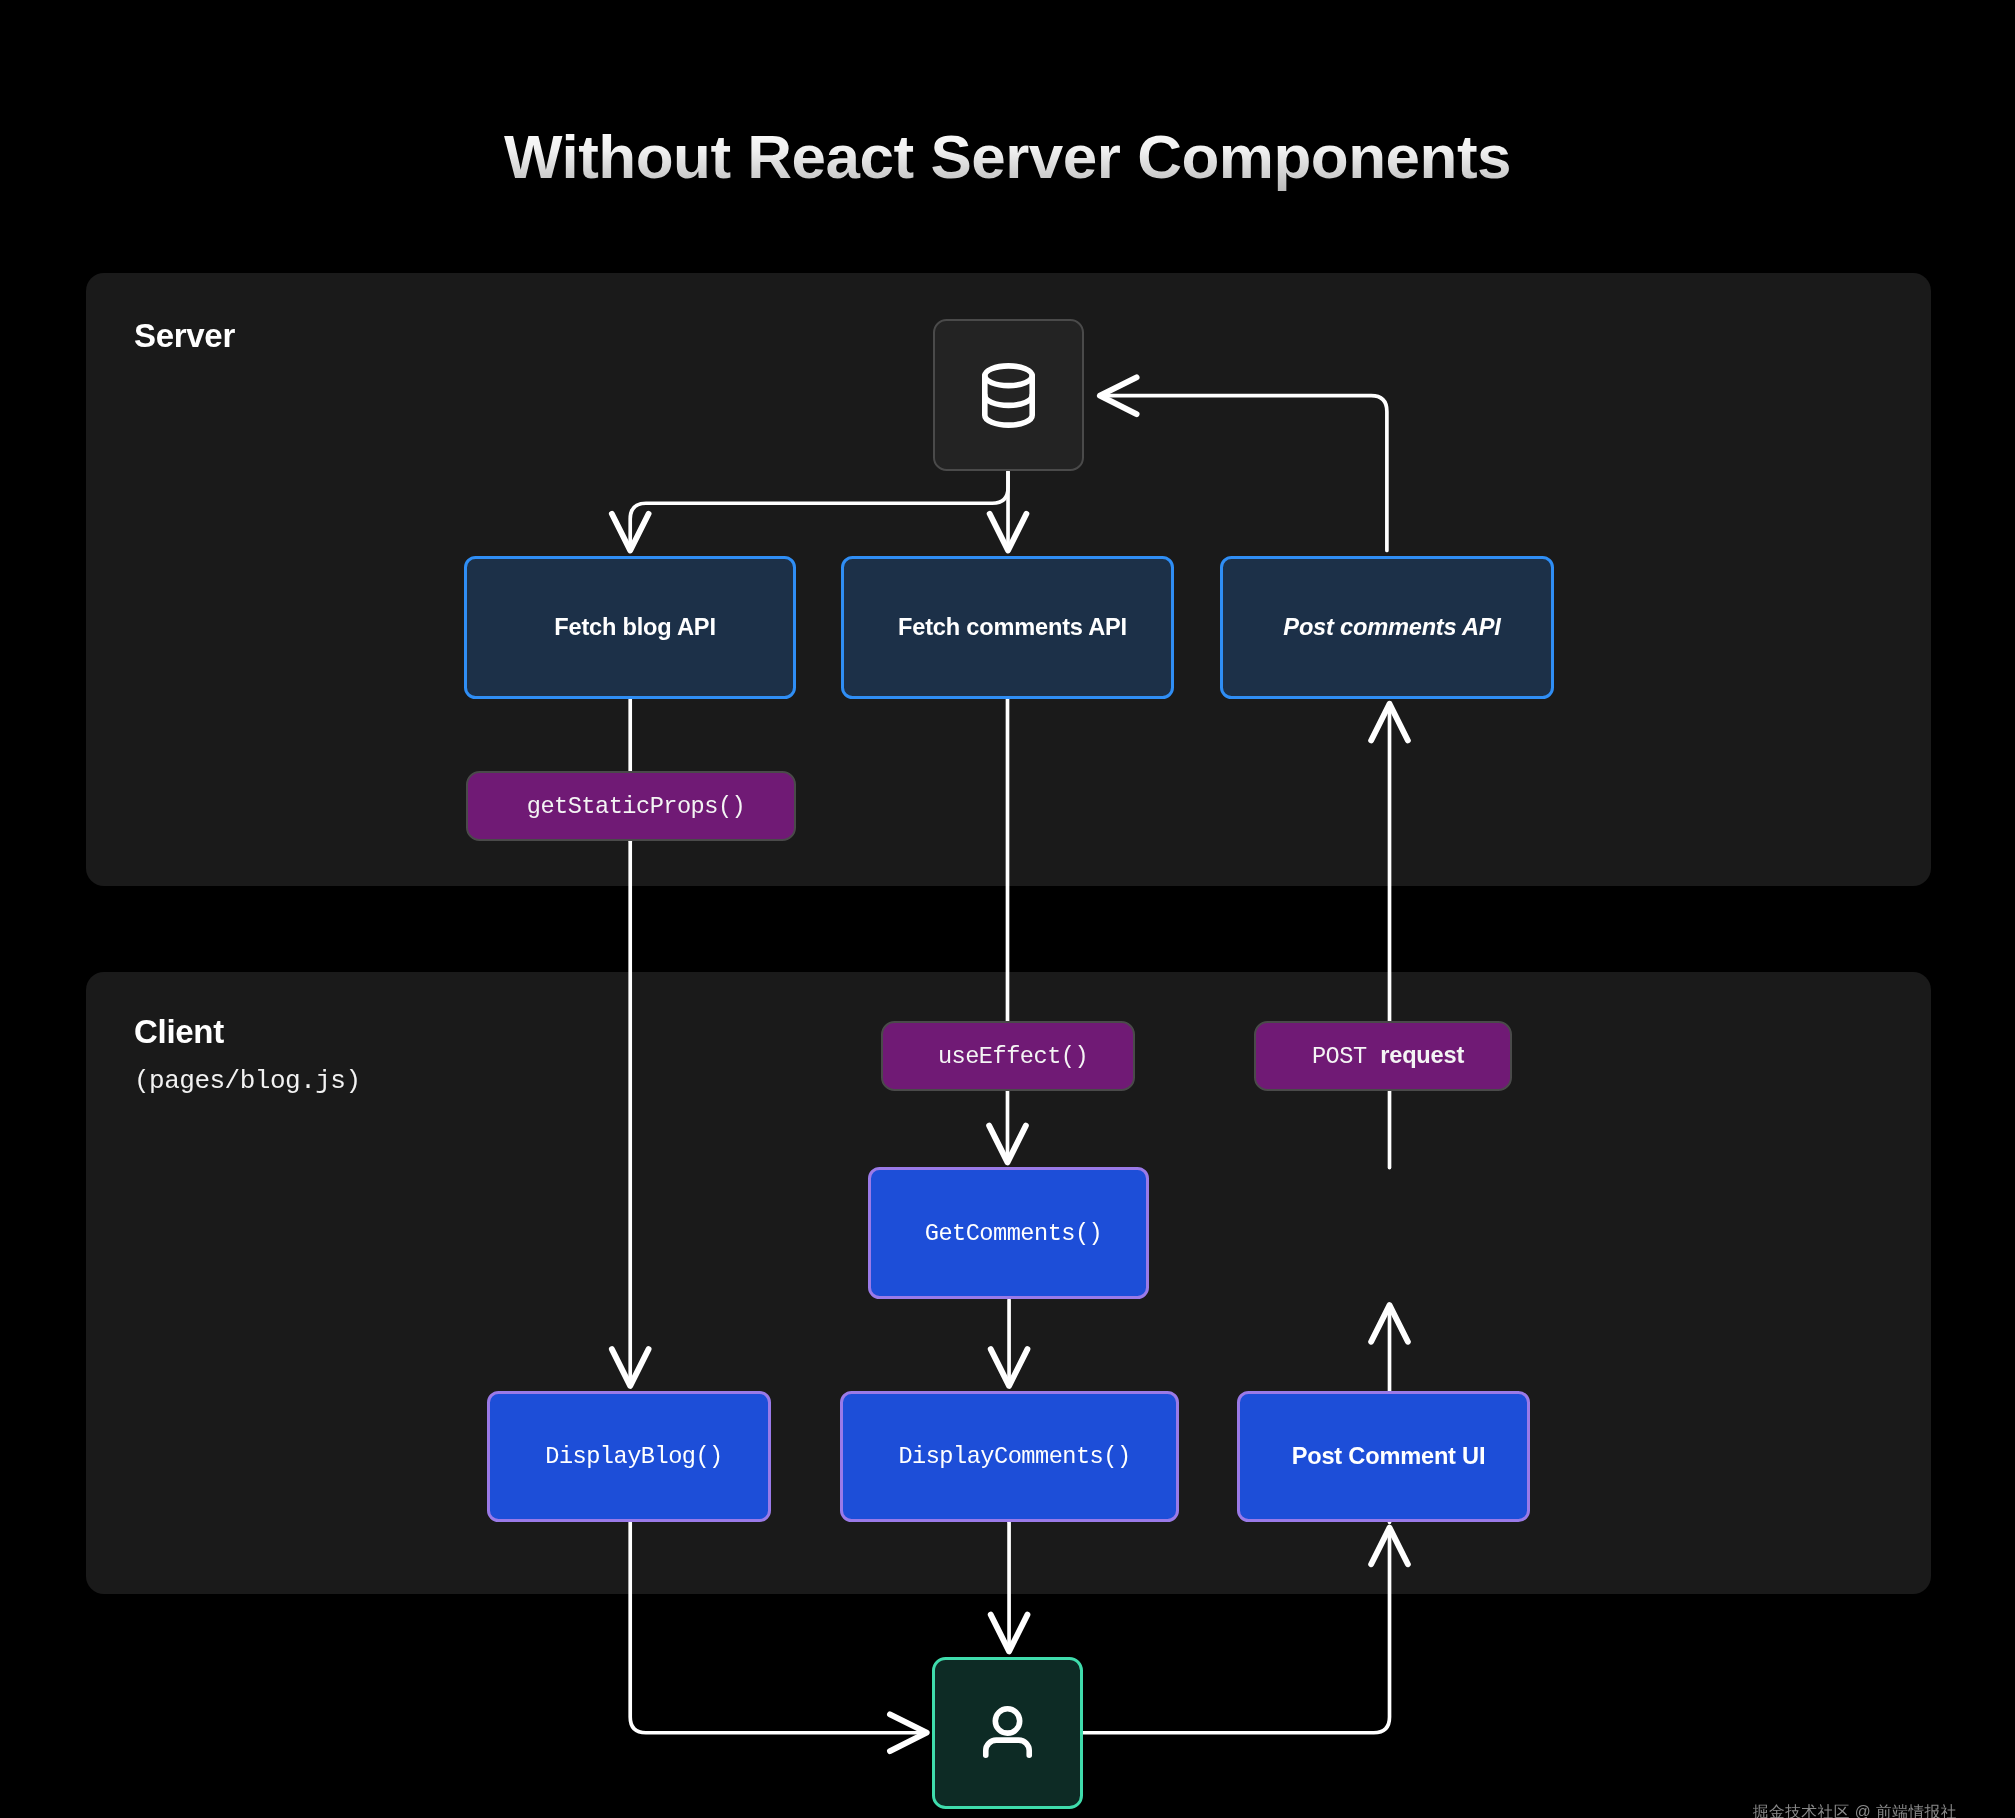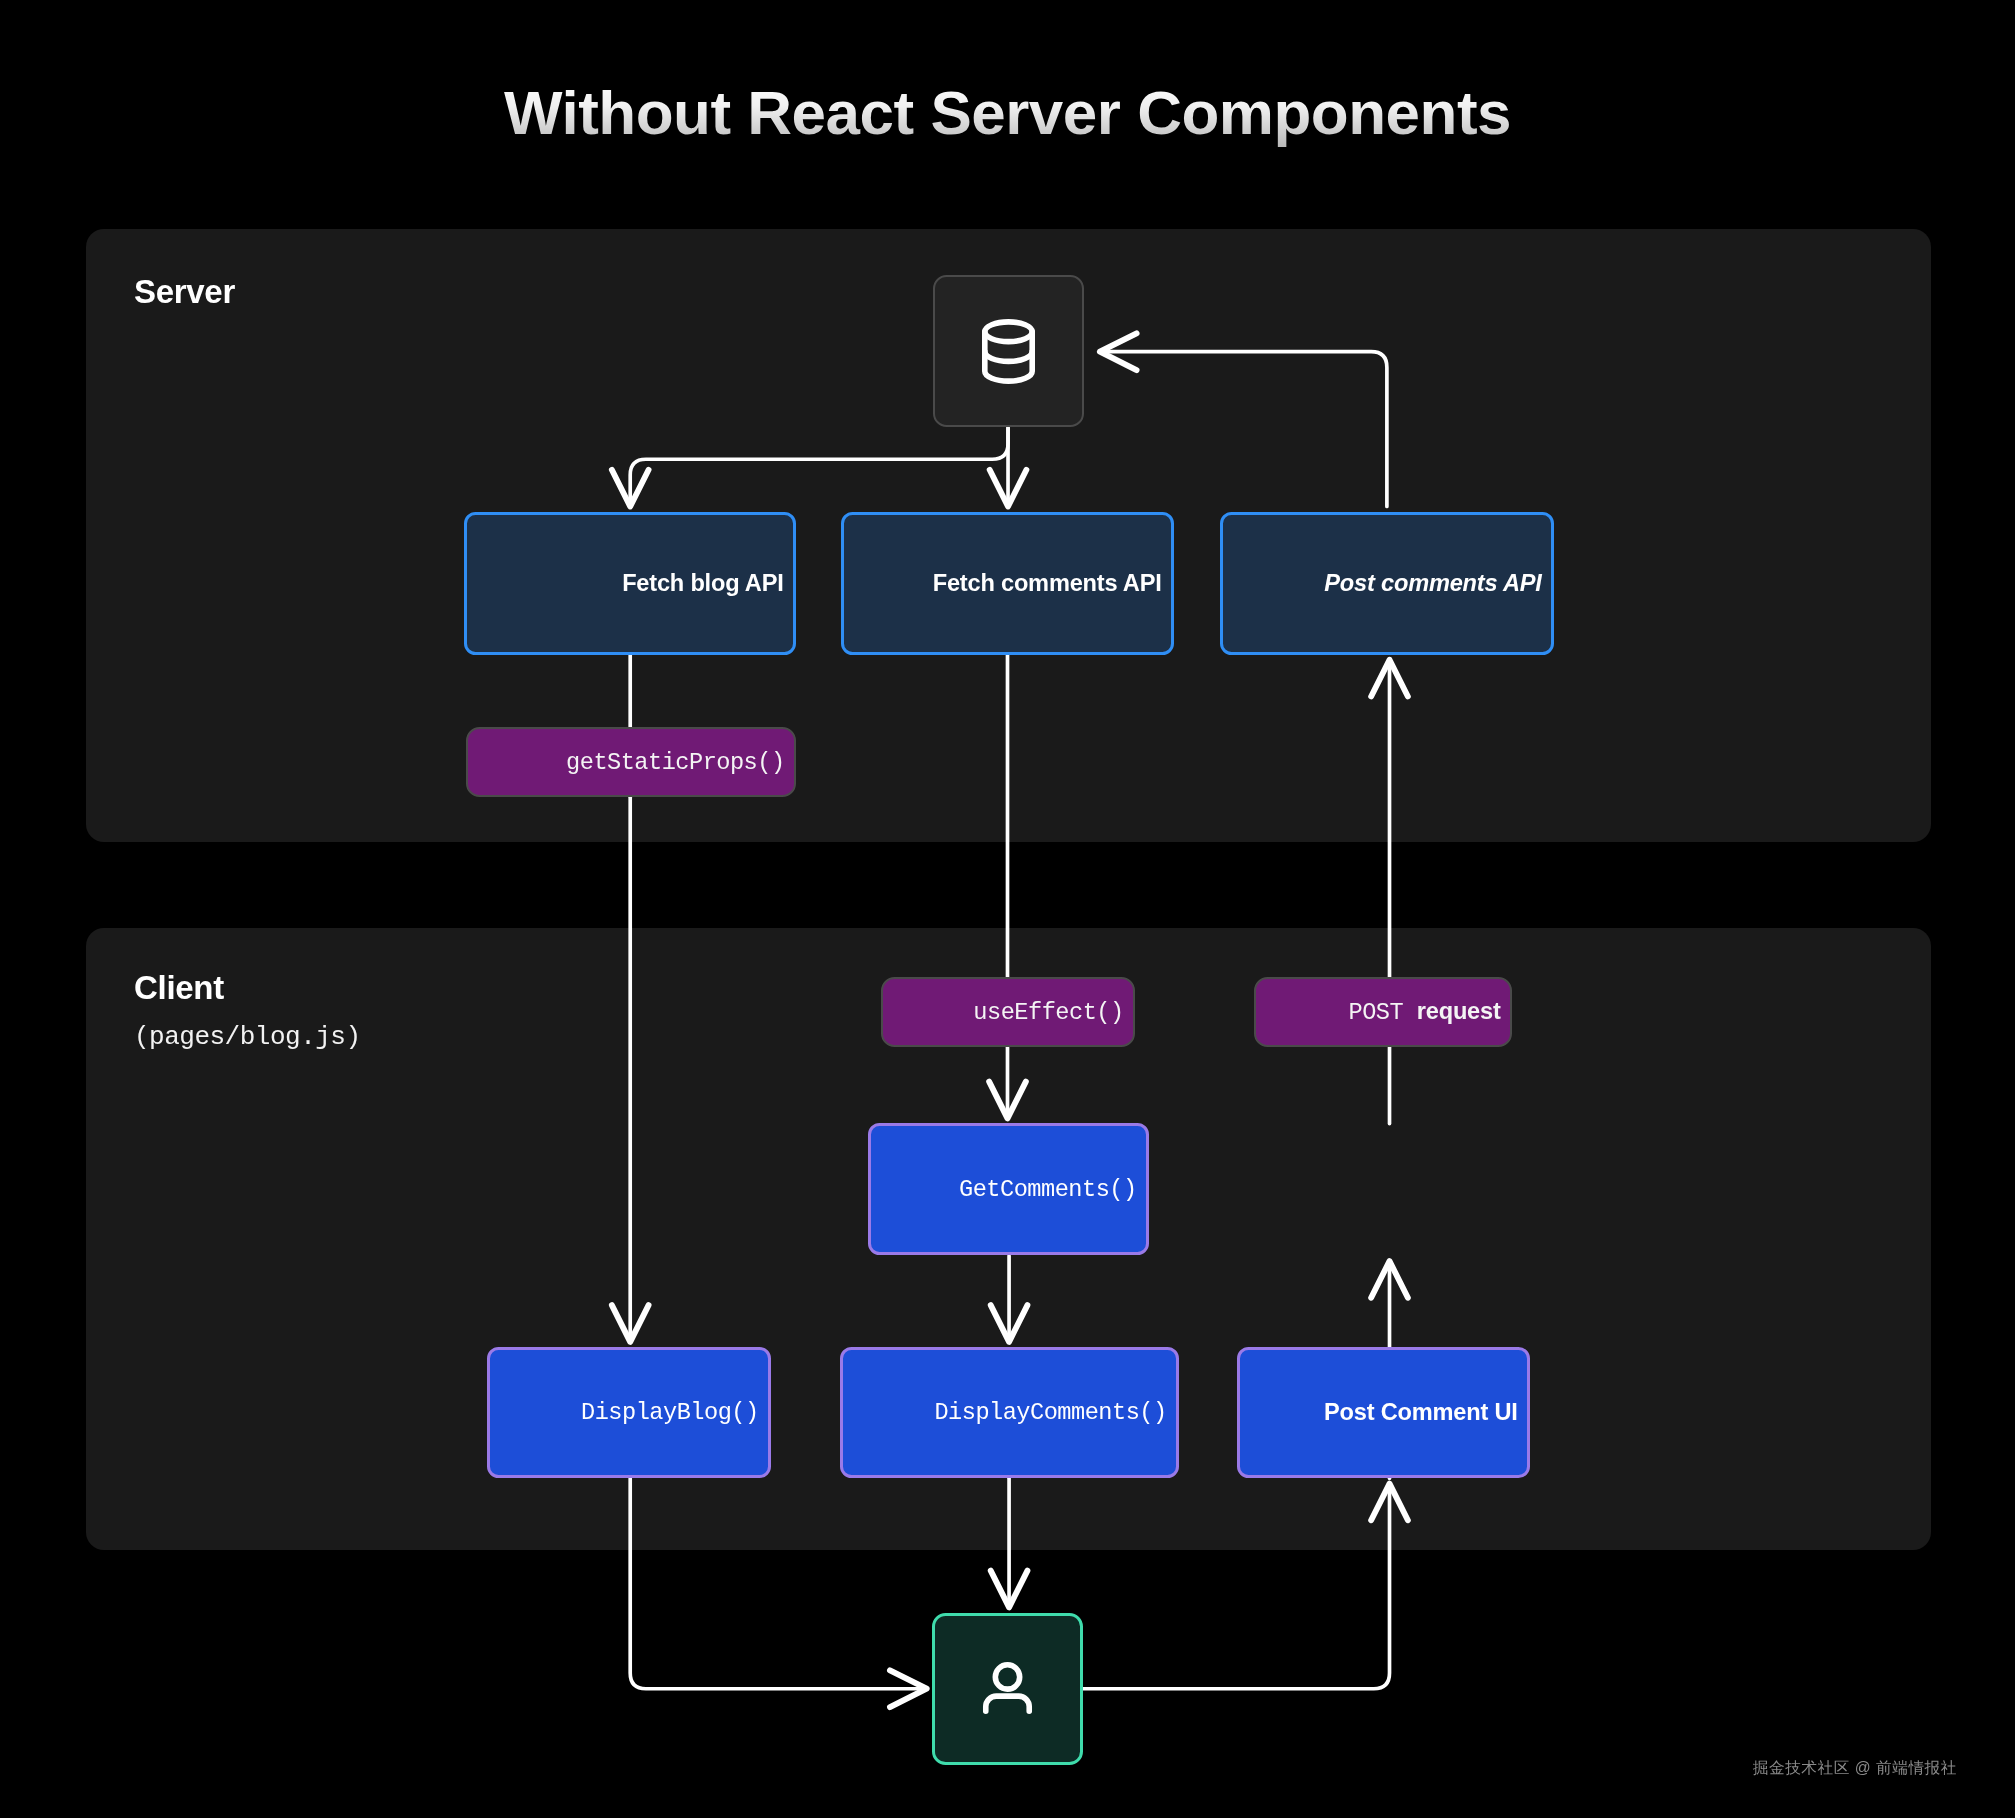--- a/index.html
+++ b/index.html
@@ -1,21 +1,21 @@
 <!DOCTYPE html>
 <html style="font-size:8.4px"><head>
 <meta charset="utf-8">
 <style>
   html,body{margin:0;padding:0;background:#000;}
   body{
     width:2015px;height:1819px;position:relative;overflow:hidden;
     font-family:"Liberation Sans",sans-serif;
     -webkit-font-smoothing:antialiased;
   }
-  .stage{position:absolute;inset:0;}
+  .stage{position:absolute;inset:0;margin-top:44px;}
 
   
   #page-title{
     position:absolute;left:0;top:79px;width:2015px;text-align:center;
     font-size:62px;font-weight:bold;letter-spacing:-0.5px;
     background:linear-gradient(180deg,#ffffff 0%,#f0f0f0 40%,#b9b9b9 100%);
     -webkit-background-clip:text;background-clip:text;color:transparent;
     line-height:1.1;
   }
 
@@ -31,21 +31,21 @@
   #client-title{left:134px;top:969px;}
   #client-subtitle{
     position:absolute;left:134px;top:1022px;color:#f2f2f2;
     font-size:26px;font-family:"Liberation Mono","DejaVu Sans Mono",monospace;
     letter-spacing:-0.5px;
   }
 
   
   .node{
     position:absolute;display:flex;align-items:center;justify-content:center;
-    text-align:right;box-sizing:border-box;padding-left:10px;
+    text-align:center;box-sizing:border-box;padding-left:10px;
   }
   .node-label{display:block;width:100%;padding:0 9.4px;}
 
   .blue-box{
     background:#1c3048;border:3.1px solid #2f8ef5;border-radius:11.5px;
     color:#ffffff;font-size:23.6px;font-weight:bold;letter-spacing:-0.2px;
   }
   .purple-box{
     background:#1d4ed8;border:3.1px solid #9a7ae8;border-radius:11.5px;
     color:#ffffff;font-size:23.6px;

